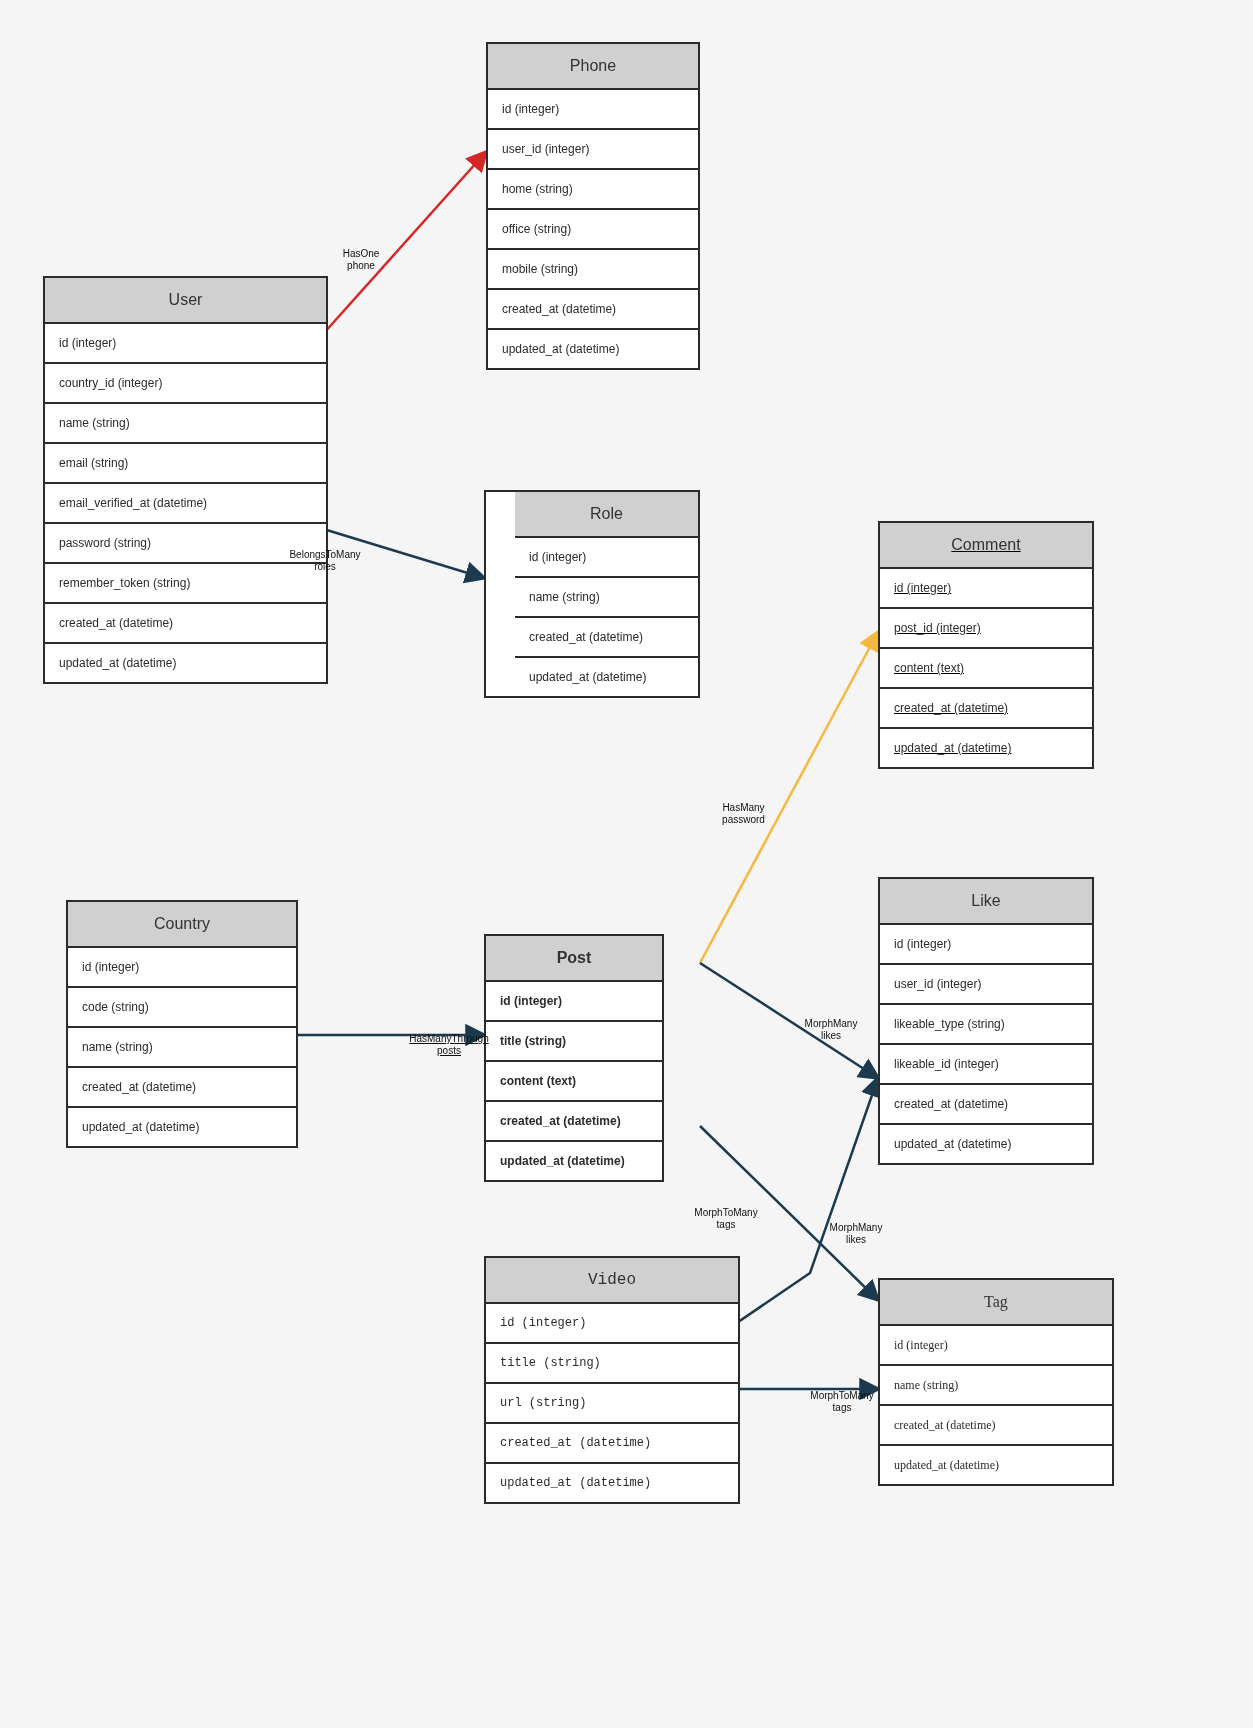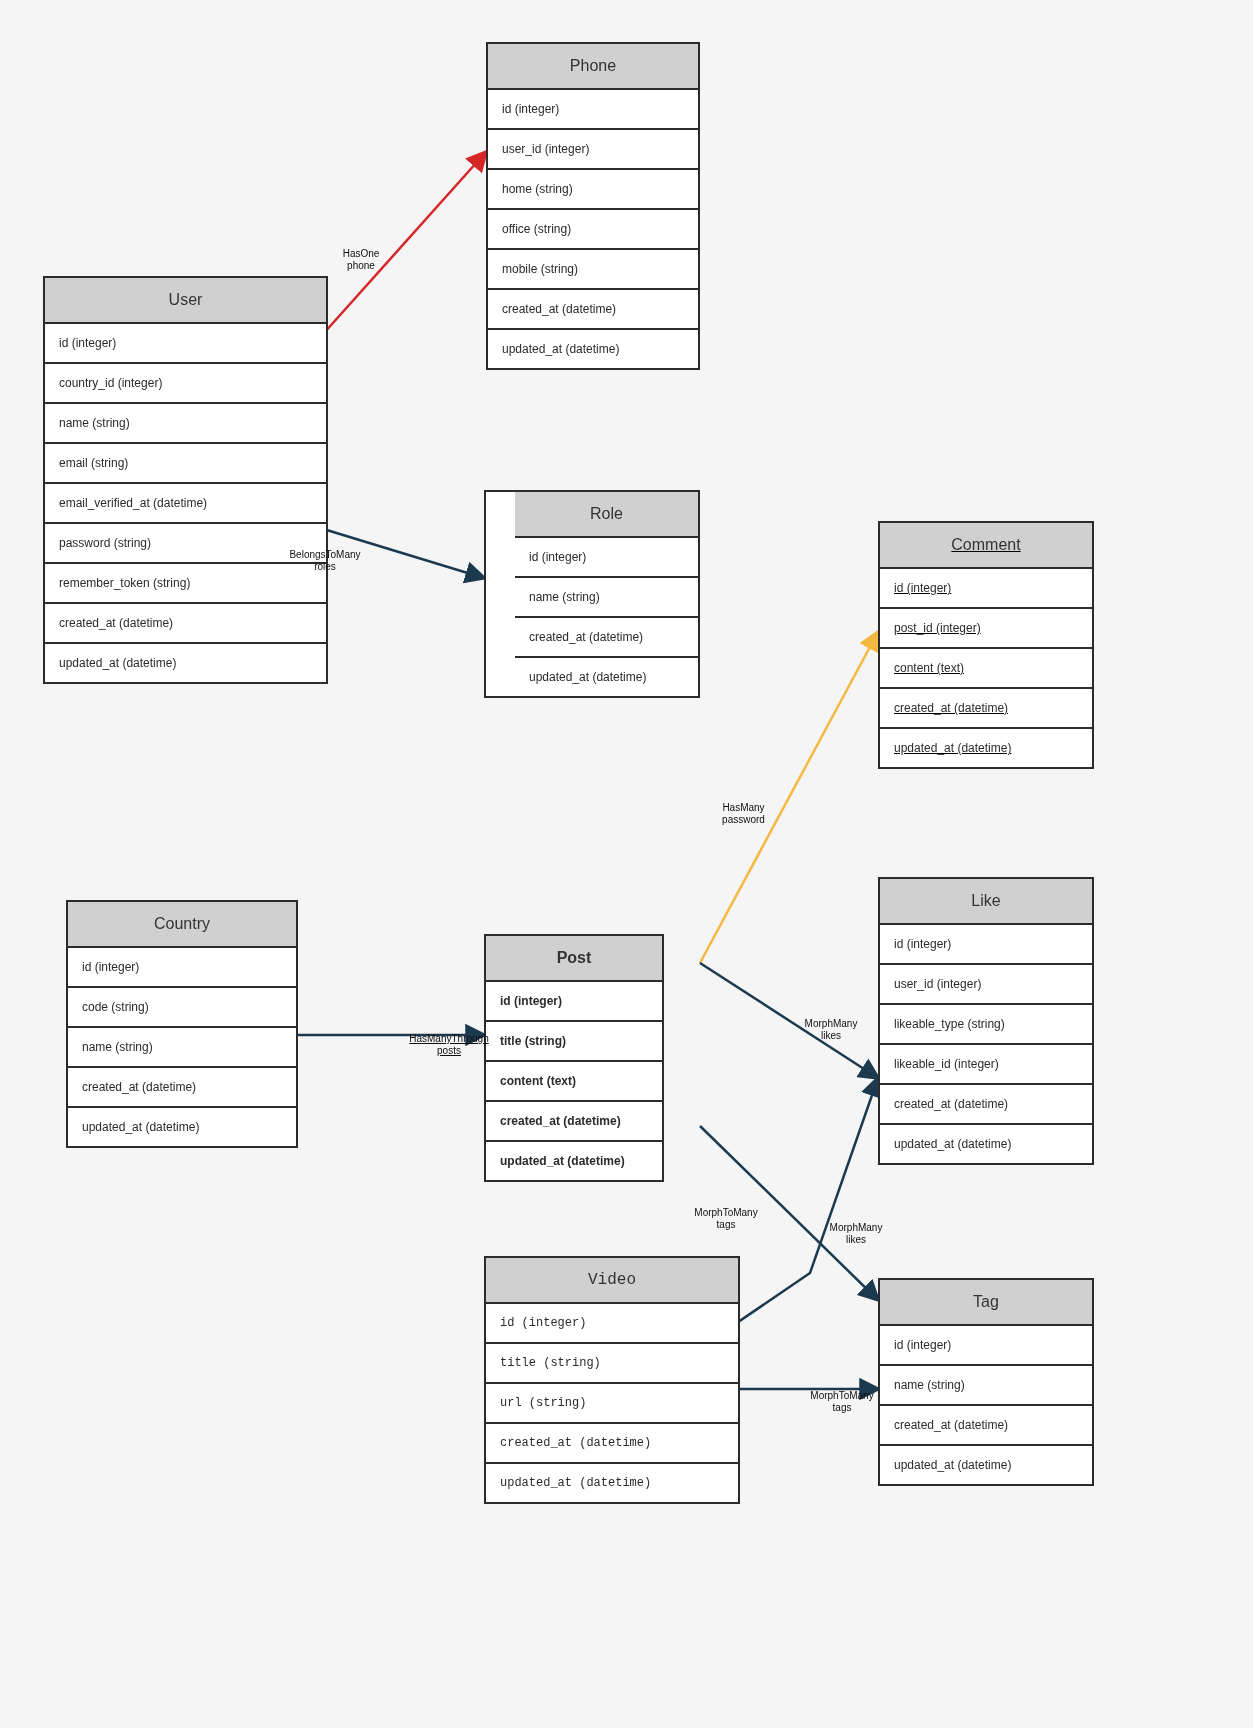--- a/index.html
+++ b/index.html
@@ -171,21 +171,21 @@
 
   <div class="entity" style="left:484px; top:1256px; width:256px;font-family:Liberation Mono, monospace;">
     <div class="entity-title">Video</div>
     <div class="entity-field">id (integer)</div>
     <div class="entity-field">title (string)</div>
     <div class="entity-field">url (string)</div>
     <div class="entity-field">created_at (datetime)</div>
     <div class="entity-field">updated_at (datetime)</div>
   </div>
 
-  <div class="entity" style="left:878px; top:1278px; width:216px;">
+  <div class="entity" style="left:878px; top:1278px; width:236px;font-family:Liberation Serif, serif;">
     <div class="entity-title">Tag</div>
     <div class="entity-field">id (integer)</div>
     <div class="entity-field">name (string)</div>
     <div class="entity-field">created_at (datetime)</div>
     <div class="entity-field">updated_at (datetime)</div>
   </div>
 
   <div class="edge-label" style="left:326px; top:248px; width:70px;">
     <span>HasOne</span>
     <span>phone</span>

